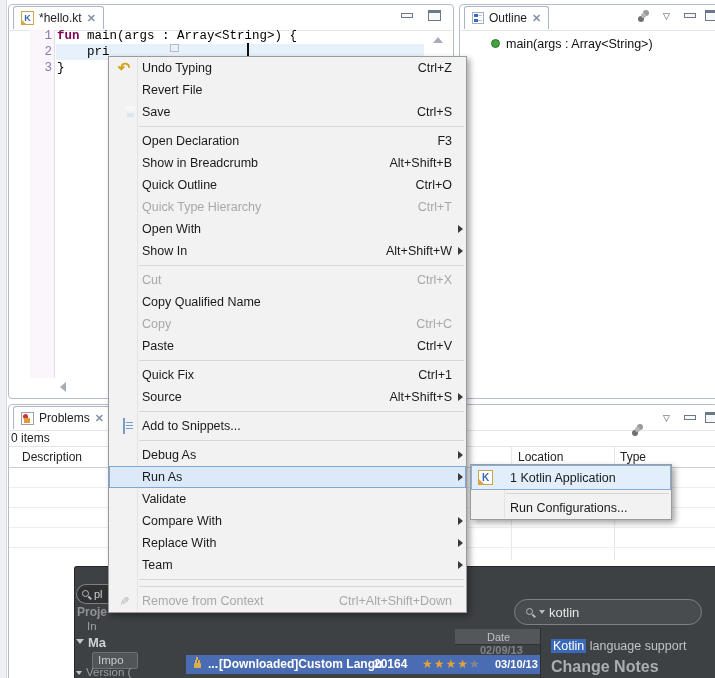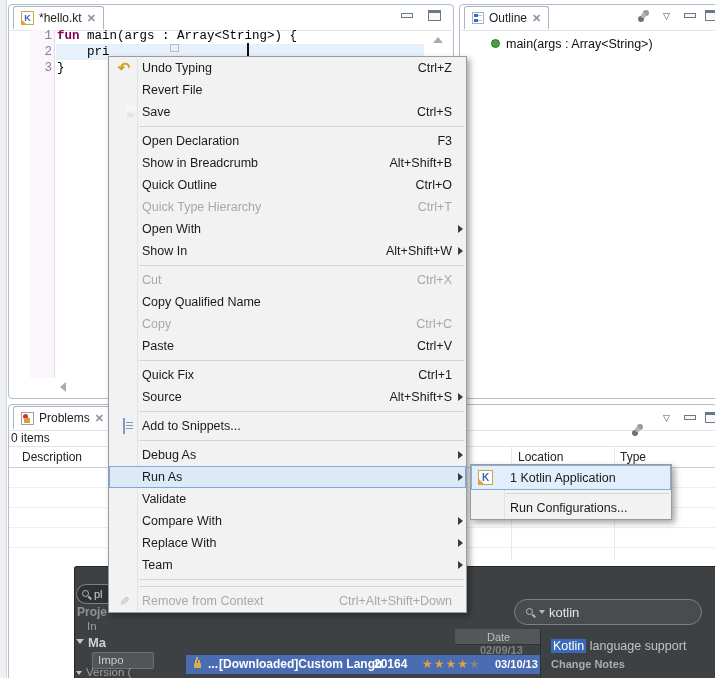--- a/index.html
+++ b/index.html
@@ -225,34 +225,34 @@
     <span class="plug abs" style="left:6px;top:4px;"><i class="b"></i><i class="p1"></i><i class="p2"></i><i class="t"></i></span>
     <span class="abs" style="left:22px;top:2px;font-size:12px;font-weight:bold;color:#fff;">...</span>
     <span class="abs" style="left:33px;top:2px;font-size:12px;font-weight:bold;color:#fff;">[Downloaded]Custom Langu</span>
     <span class="abs" style="left:188px;top:2px;font-size:12px;font-weight:bold;color:#fff;">20164</span>
     <span class="abs stars" style="left:236px;top:2px;"><span class="gold">★★★★</span><span class="dim">★</span></span>
     <span class="abs" style="left:297px;top:3px;font-size:11px;font-weight:bold;color:#fff;margin-left:12px;">03/10/13</span>
   </div>
 
   <div class="vline" style="left:540px;top:628px;height:50px;background:#2c2f31;"></div>
   <div class="abs" style="left:551px;top:639px;font-size:12.5px;color:#bfc3c5;"><span class="hl-kotlin">Kotlin</span><span> language support</span></div>
-  <div class="abs" style="left:551px;top:658px;font-size:11px;font-weight:bold;color:#aaaeb0;">Change Notes</div>
+  <div class="abs" style="left:551px;top:658px;font-size:16px;font-weight:bold;color:#aaaeb0;">Change Notes</div>
 
   <div class="abs pill" style="left:76px;top:584px;width:33px;height:20px;border-radius:10px 0 0 10px;border-right:none;background:#2f3133;padding-left:5px;gap:3px;">
     <span class="mag">
         <i class="c"></i>
         <i class="h"></i>
       </span>
     <span style="color:#c9cdcf;font-size:11px;">pl</span>
   </div>
   <div class="abs" style="left:77px;top:605px;font-size:12px;font-weight:bold;color:#8f9395;">Proje</div>
   <div class="abs" style="left:87px;top:620px;font-size:11.5px;color:#9b9fa1;">In</div>
   <div class="abs graytri" style="left:76px;top:639px;"></div>
   <div class="abs" style="left:88px;top:635px;font-size:13px;font-weight:bold;color:#ced2d4;">Ma</div>
-  <div class="abs" style="left:92px;top:652px;width:62px;height:17px;background:#525558;border:1px solid #6f7274;border-radius:2px;font-size:11.5px;color:#c6cacc;padding:1px 12px 0 5px;">Impo</div>
+  <div class="abs" style="left:92px;top:652px;width:46px;height:17px;background:#525558;border:1px solid #6f7274;border-radius:2px;font-size:11.5px;color:#c6cacc;padding:1px 12px 0 5px;">Impo</div>
   <div class="abs graytri" style="left:76px;top:671px;border-left-width:3px;border-right-width:3px;border-top-width:4px;"></div>
   <div class="abs" style="left:86px;top:666px;font-size:11.5px;color:#9b9fa1;">Version (</div>
 
   <div class="abs menu" style="left:108px;top:56px;width:359px;">
     <div class="menugutter" style="left:28px;"></div>
 
     <div class="mrow">
       <span class="micon undoglyph">↶</span>
       <span class="mlabel">Undo Typing</span>
       <span class="mshort">Ctrl+Z</span>

